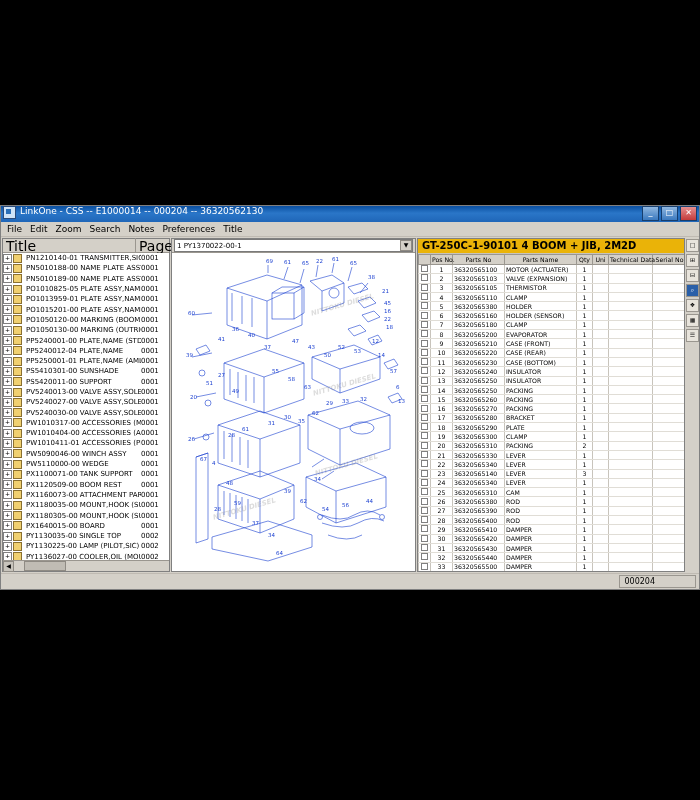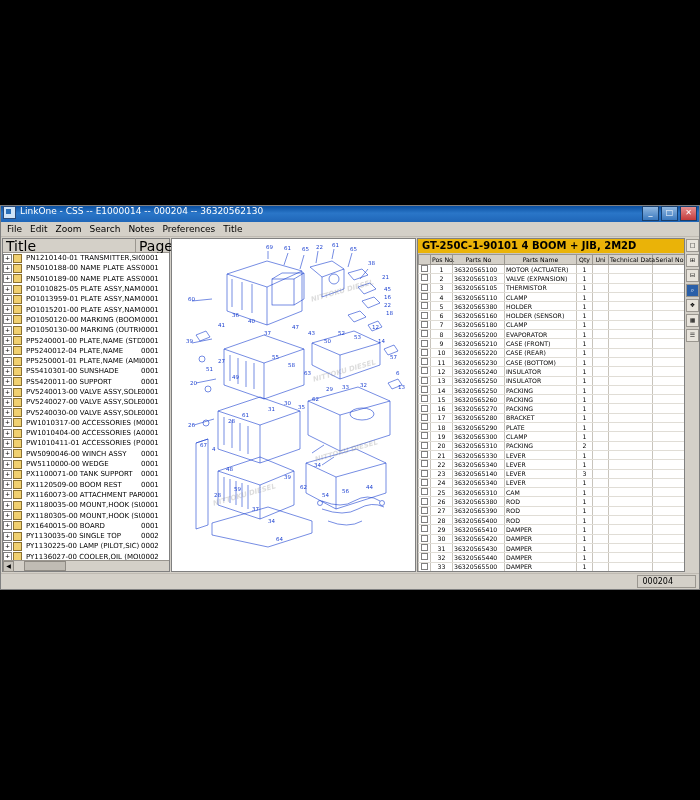--- a/index.html
+++ b/index.html
@@ -265,21 +265,21 @@
     background: #d4d0c8;
     display: flex;
     align-items: center;
     border-top: 1px solid #bfbab2;
     font-size: 8px;
   }
   .statusbar .sb-right {
     margin-left: auto;
     background: #d4d0c8;
     border: 1px solid #9a968f;
-    padding: 0 22px 0 4px;
+    padding: 0 40px 0 4px;
     height: 11px;
     line-height: 11px;
     margin-right: 3px;
   }
   .wm {
     position: absolute;
     color: rgba(140,140,140,0.30);
     font-size: 7px;
     font-style: italic;
     font-weight: bold;
@@ -502,20 +502,26 @@
             <span class="pg">0002</span>
           </div>
         </div>
       <div class="hscroll">
         <div class="arrow">◀</div>
         <div class="thumb"></div>
       </div>
     </div>
 
     <div class="centerpanel">
+      <div class="cp-toolbar">
+        <div class="cp-combo">
+          <span>1 PY1370022-00-1</span>
+          <span class="arrowbox">▼</span>
+        </div>
+      </div>
       <div class="illus" id="illus">
         <svg width="250" height="310" viewBox="0 0 250 310">
           <g stroke="#1a3fd0" stroke-width="0.6" fill="none">
 
             <path d="M55 35 L95 22 L130 32 L130 72 L95 86 L55 72 Z"></path>
             <path d="M55 35 L95 48 L130 32"></path>
             <path d="M95 48 L95 86"></path>
             <path d="M60 40 L60 68 M70 43 L70 71 M80 45 L80 74"></path>
             <rect x="100" y="40" width="22" height="26"></rect>
             <path d="M100 40 L110 34 L132 34 L122 40"></path>

